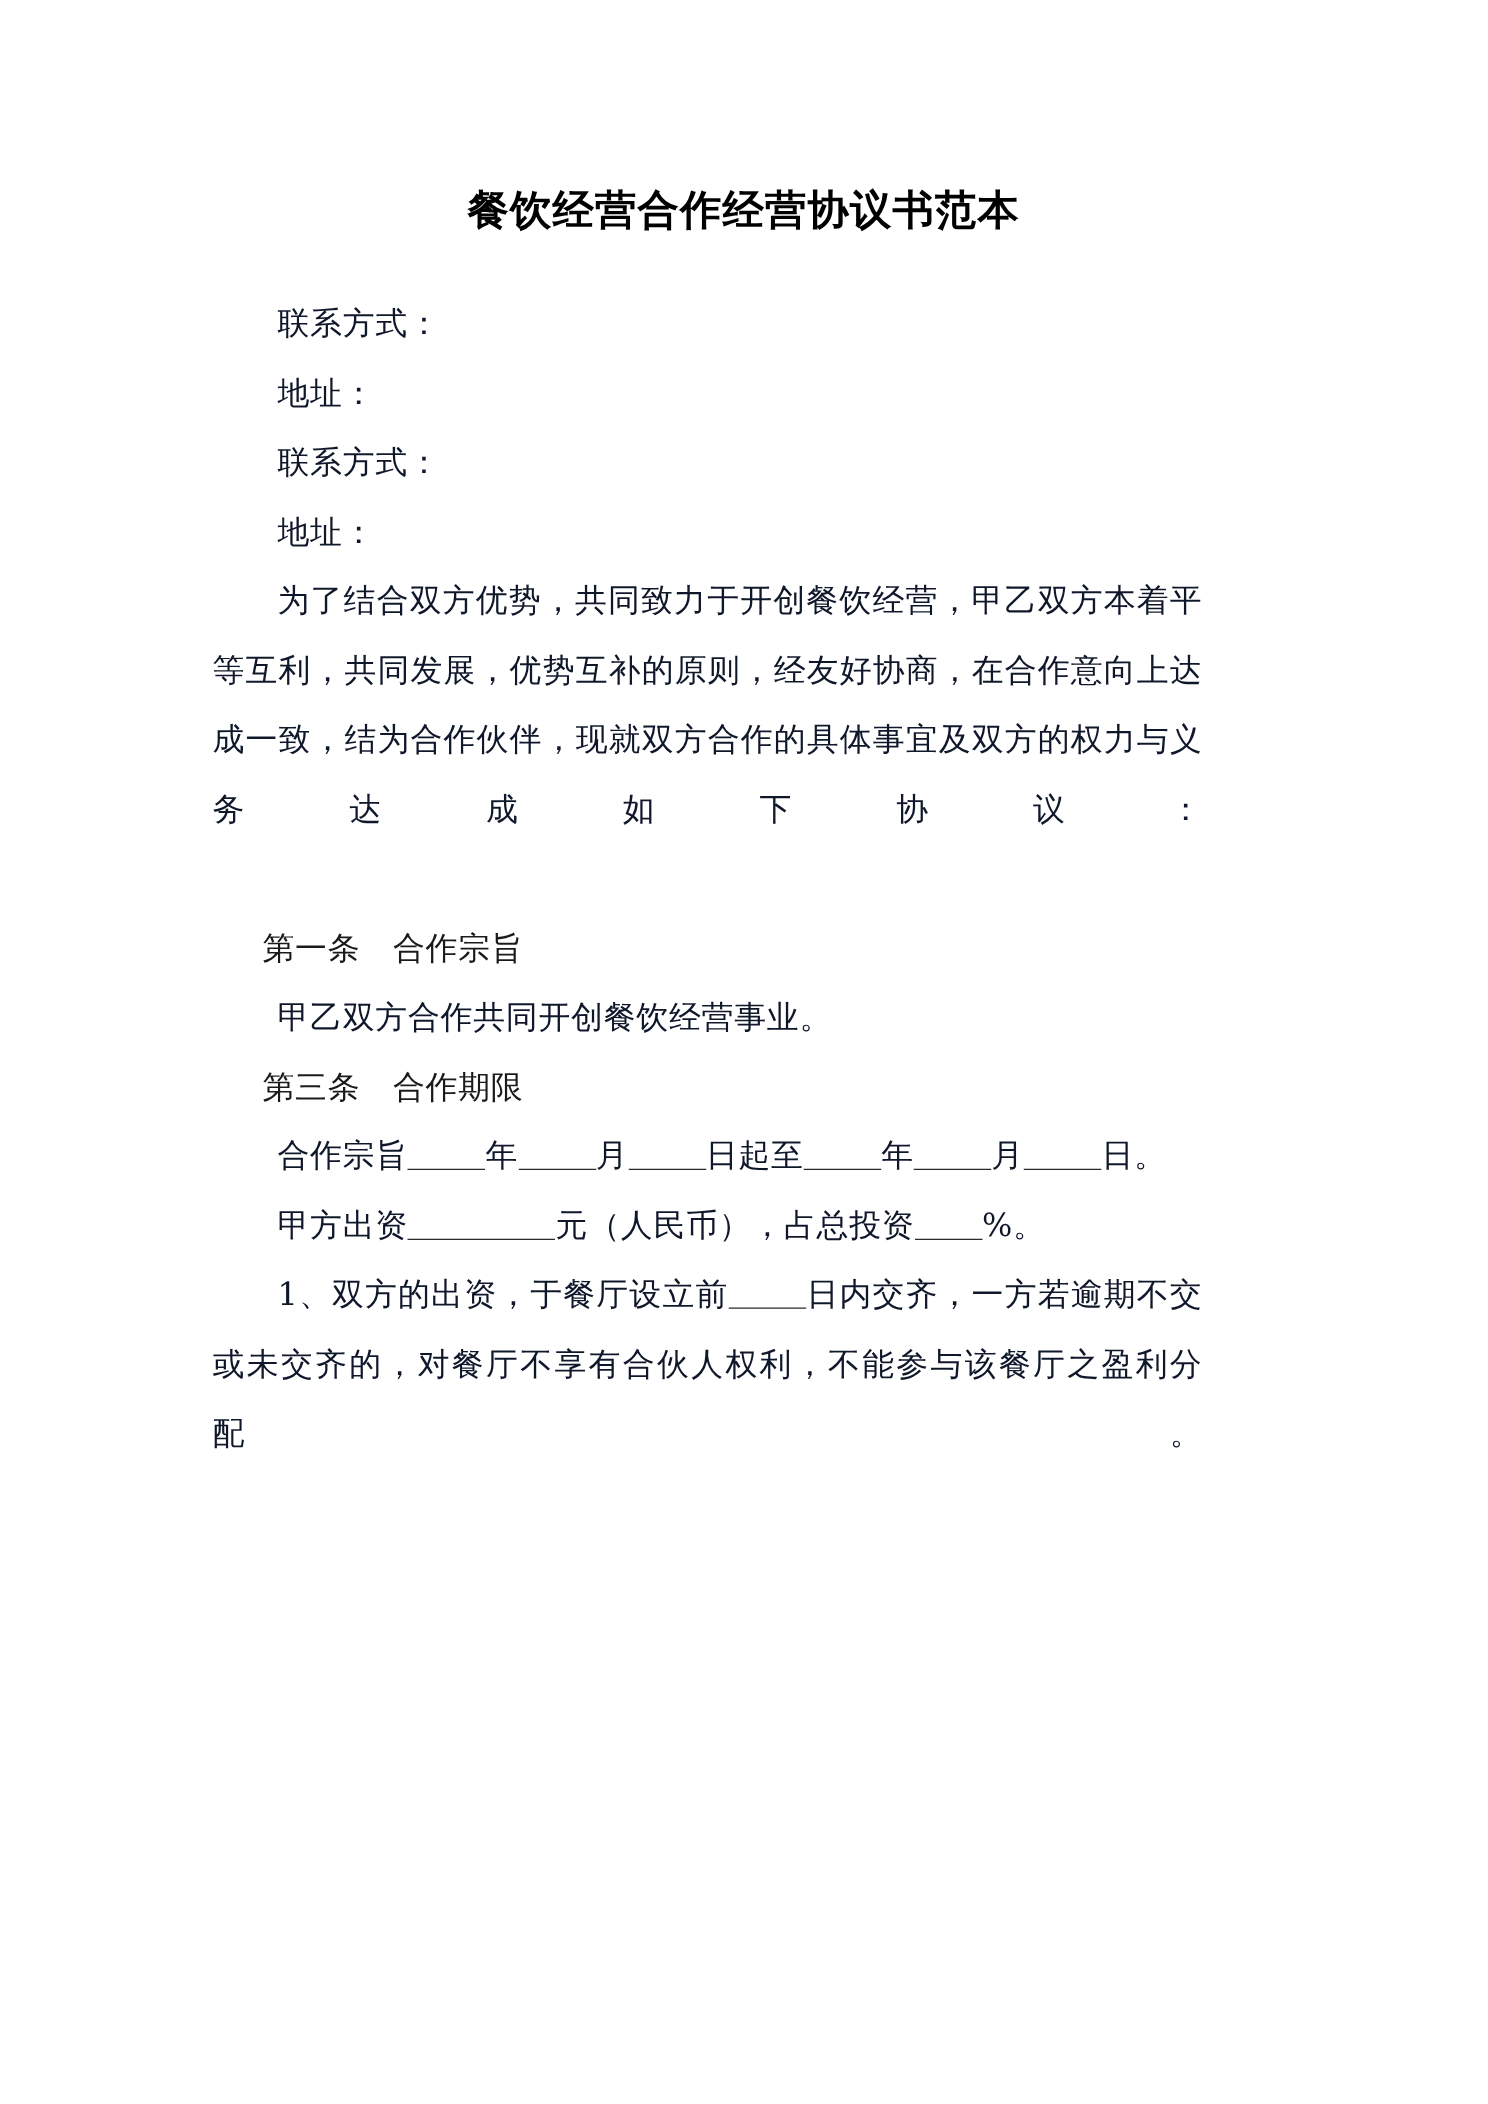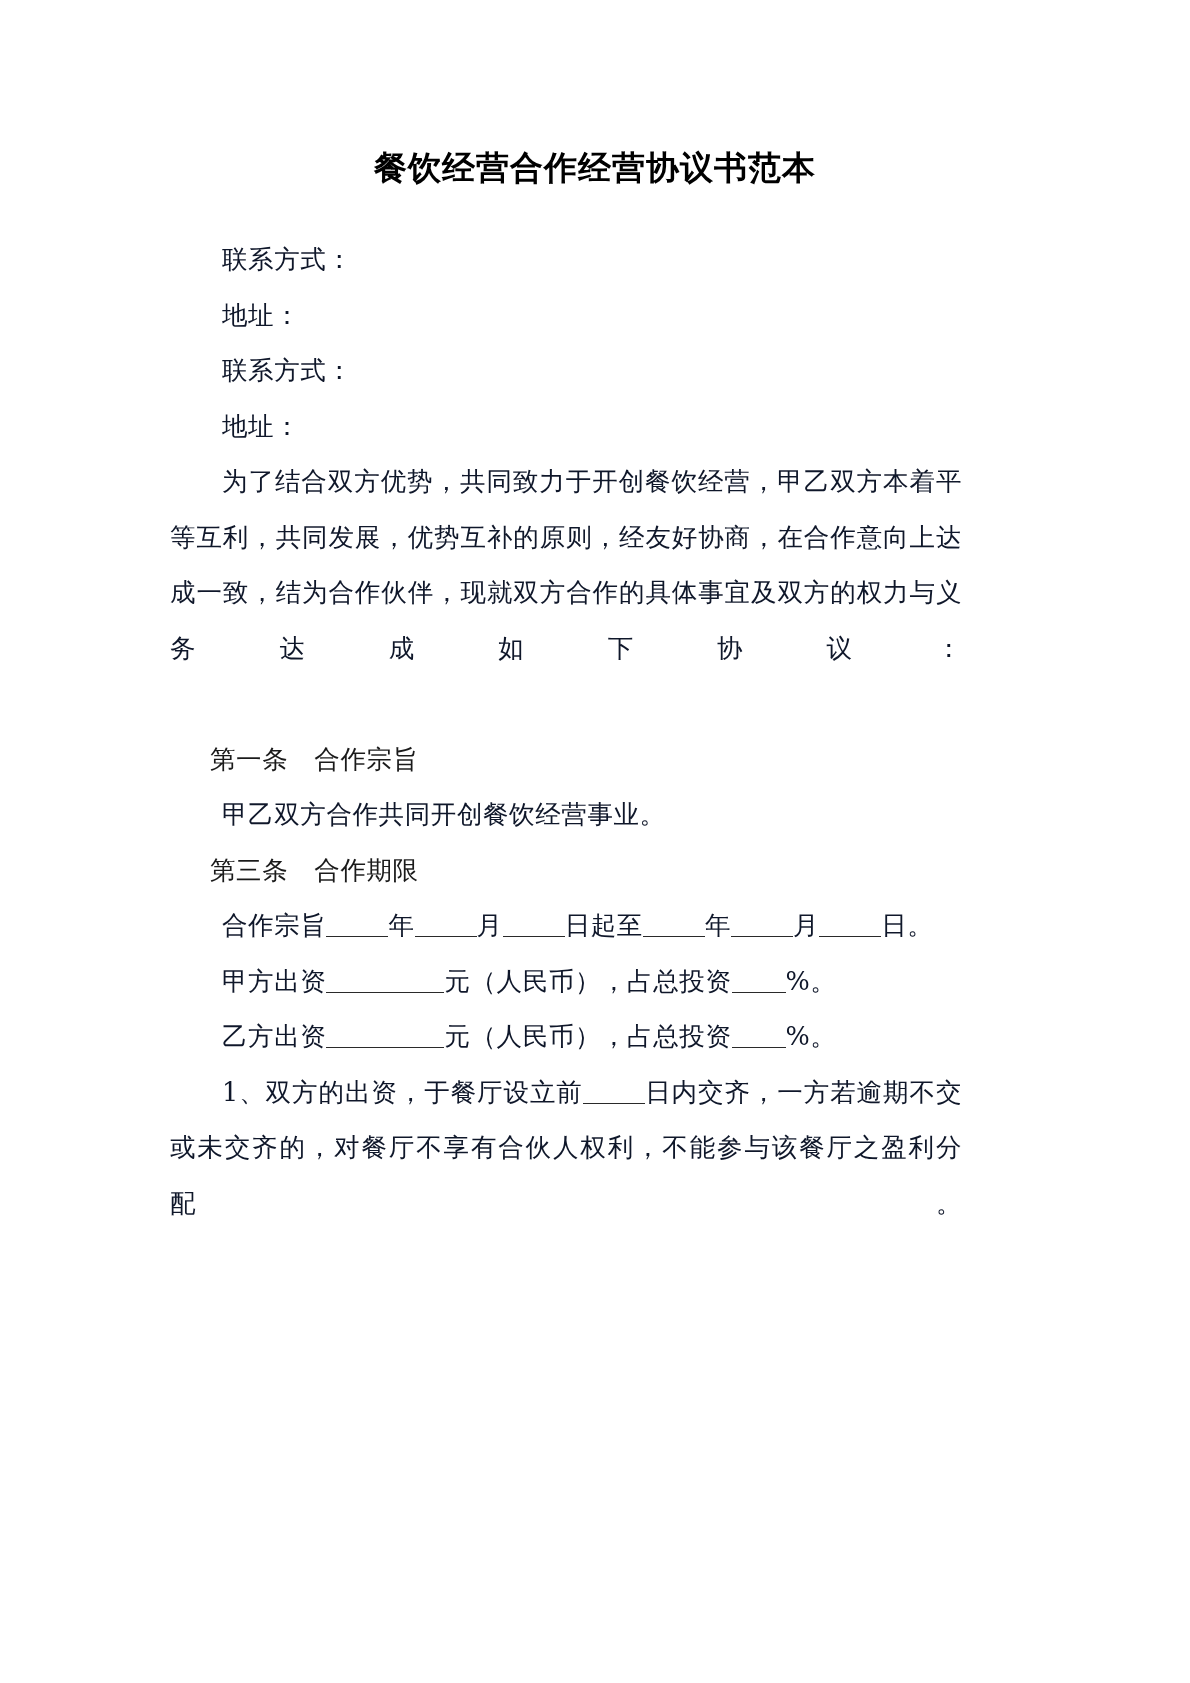--- a/index.html
+++ b/index.html
@@ -116,18 +116,17 @@
 
     <p class="article-head">
       <span>第三条</span><span class="sep"></span><span>合作期限</span>
     </p>
 
     <p class="para indent"><span>合作宗旨</span><span class="blank b-md"></span><span>年</span><span class="blank b-md"></span><span>月</span><span class="blank b-md"></span><span>日起至</span><span class="blank b-md"></span><span>年</span><span class="blank b-md"></span><span>月</span><span class="blank b-md"></span><span>日。</span></p>
 
 
     <p class="para indent"><span>甲方出资</span><span class="blank b-lg"></span><span>元（人民币），占总投资</span><span class="blank b-sm"></span><span>%。</span></p>
 
-    <p class="para indent"><span>乙方出资</span><span class="blank b-lg"></span><span>元（人民币），占总投资</span><span class="blank b-sm"></span><span>%。</span></p>
 
     <p class="para indent flow"><span>1、双方的出资，于餐厅设立前</span><span class="blank b-md"></span><span>日内交齐，一方若逾期不交或未交齐的，对餐厅不享有合伙人权利，不能参与该餐厅之盈利分配。</span></p>
 
   </div>
 </div>
 
 </body></html>

